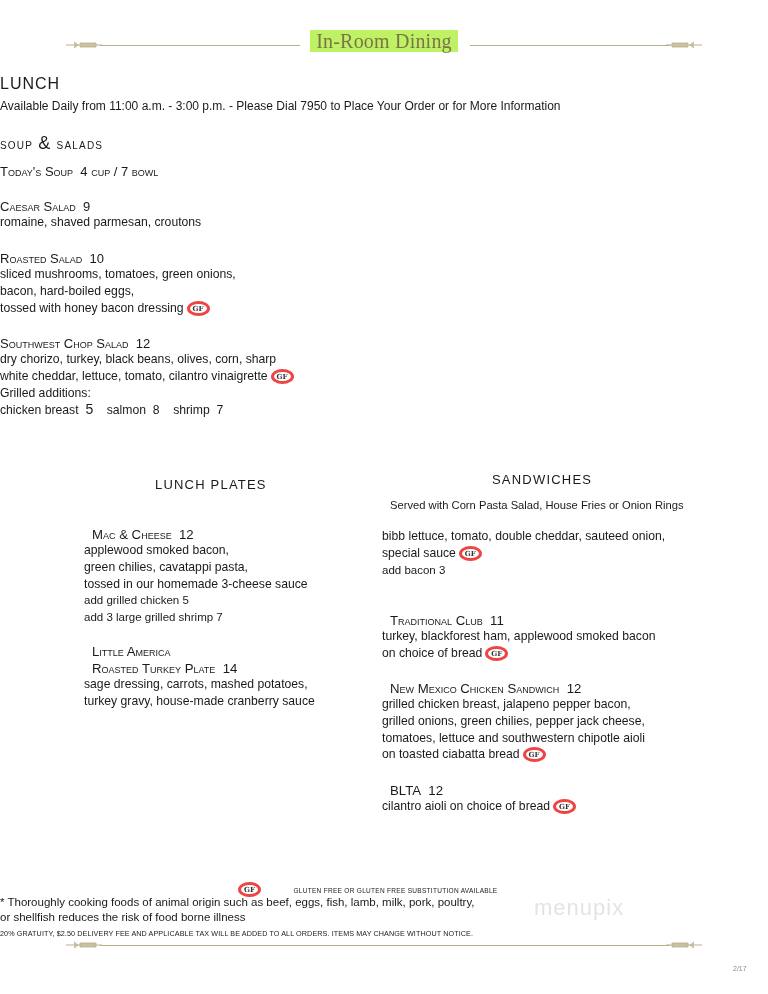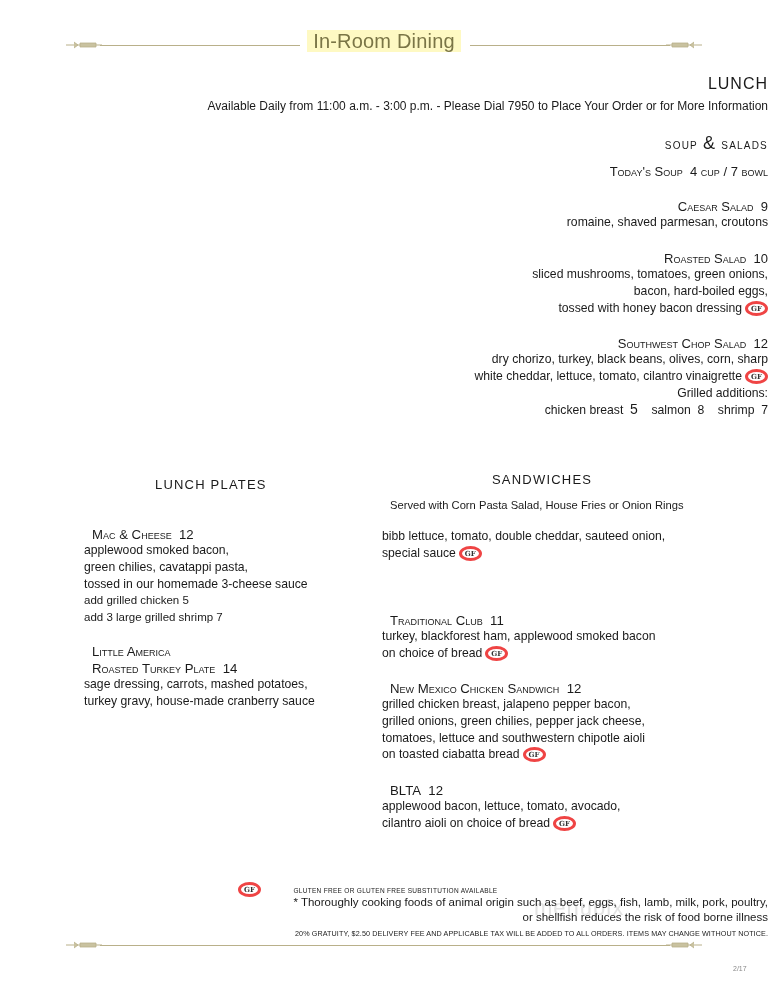--- a/index.html
+++ b/index.html
@@ -1,26 +1,26 @@
 <!DOCTYPE html>
 <html><head>
 <meta charset="utf-8">
 <style>
   html, body { margin: 0; padding: 0; background: #ffffff; }
   body { width: 768px; height: 994px; position: relative; overflow: hidden;
          font-family: "Liberation Sans", "DejaVu Sans", sans-serif; color: #1a1a1a; }
   .abs { position: absolute; }
-  .center { text-align: right; left: 0; width: 768px; }
+  .center { text-align: left; left: 0; width: 768px; }
 
   
   .rule { position: absolute; height: 1px; background: #b9b08a; }
   .ornament { position: absolute; width: 36px; height: 10px; }
   .title { position: absolute; top: 30px; left: 0; width: 768px; text-align: center;
            font-size: 20px; color: #7a7546; letter-spacing: 0.2px; }
-  .title span { background: #fef9c3; padding: 0 6px; }
+  .title span { background: #bef264; padding: 0 6px; font-family: Liberation Serif, serif; }
 
   .h1 { font-size: 16px; letter-spacing: 1px; }
   .avail { font-size: 12px; }
   .h2 { font-size: 14px; letter-spacing: 1.2px; font-variant: small-caps; }
   .h2 .amp { font-size: 18px; }
   .item-name { font-size: 13px; font-variant: small-caps; }
   .desc { font-size: 12.2px; line-height: 16.8px; }
   .gf { display: inline-block; font-family: "DejaVu Serif", serif; font-weight: bold;
         font-size: 7px; border: 3px solid #ef4444; border-radius: 50%; padding: 0 3px;
         line-height: 9px; vertical-align: 1px; margin-left: 3px; color: #333; }
@@ -101,39 +101,39 @@
   <div class="desc">sage dressing, carrots, mashed potatoes,</div>
   <div class="desc">turkey gravy, house-made cranberry sauce</div>
 </div>
 
 <div class="abs h2" style="top:472px; left:492px; font-variant:normal; font-size:13px;">SANDWICHES</div>
 <div class="abs" style="top:499px; left:390px; font-size:11.2px;">Served with Corn Pasta Salad, House Fries or Onion Rings</div>
 
 <div class="col-right" style="top:528px;">
   <div class="desc">bibb lettuce, tomato, double cheddar, sauteed onion,</div>
   <div class="desc"><span>special sauce</span><span class="gf">GF</span></div>
+  <div class="desc" style="font-size:11.5px">add bacon  3</div>
 </div>
 
 <div class="col-right" style="top:613px;">
   <div class="item-name"><span>Traditional Club</span>&nbsp; <span>11</span></div>
   <div class="desc">turkey, blackforest ham, applewood smoked bacon</div>
   <div class="desc"><span>on choice of bread</span><span class="gf">GF</span></div>
 </div>
 
 <div class="col-right" style="top:681px;">
   <div class="item-name"><span>New Mexico Chicken Sandwich</span>&nbsp; <span>12</span></div>
   <div class="desc">grilled chicken breast, jalapeno pepper bacon,</div>
   <div class="desc">grilled onions, green chilies, pepper jack cheese,</div>
   <div class="desc">tomatoes, lettuce and southwestern chipotle aioli</div>
   <div class="desc"><span>on toasted ciabatta bread</span><span class="gf">GF</span></div>
 </div>
 
 <div class="col-right" style="top:783px;">
   <div class="item-name" style="font-variant:normal;"><span>BLTA</span>&nbsp; <span>12</span></div>
-  <div class="desc">applewood bacon, lettuce, tomato, avocado,</div>
   <div class="desc"><span>cilantro aioli on choice of bread</span><span class="gf">GF</span></div>
 </div>
 
 <div class="abs" style="top:879px; left:238px;">
   <span class="gf" style="margin-left:0; margin-right:28px;">GF</span>
   <span class="small-caps-note">GLUTEN FREE OR GLUTEN FREE SUBSTITUTION AVAILABLE</span>
 </div>
 <div class="abs watermark" style="top:895px; left:534px;">menupix</div>
 <div class="abs center foot" style="top:895px;">
   <div>* Thoroughly cooking foods of animal origin such as beef, eggs, fish, lamb, milk, pork, poultry,</div>

